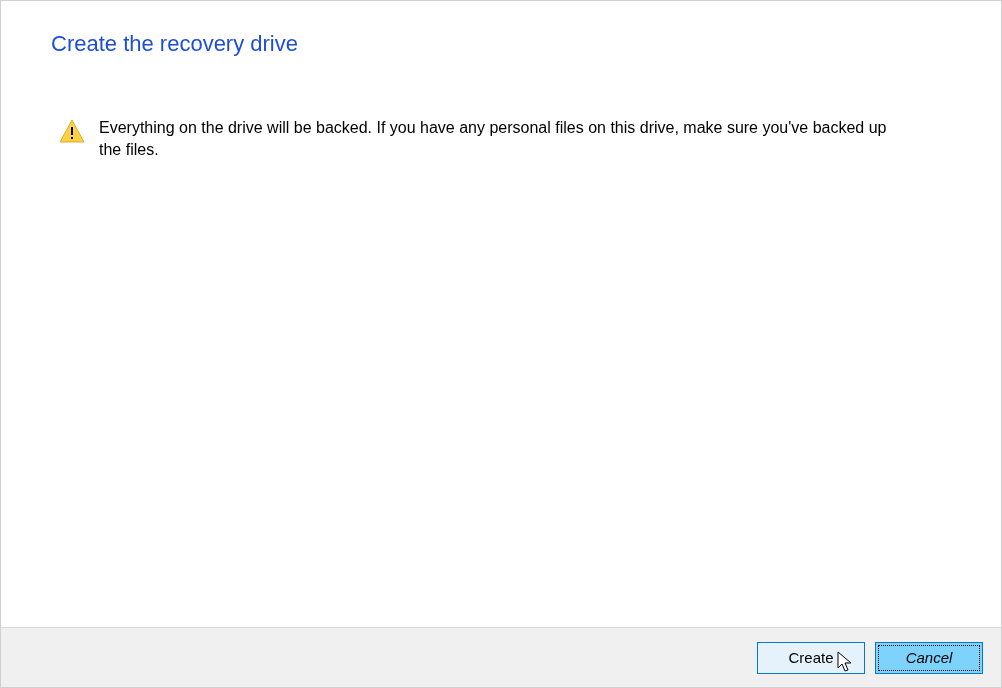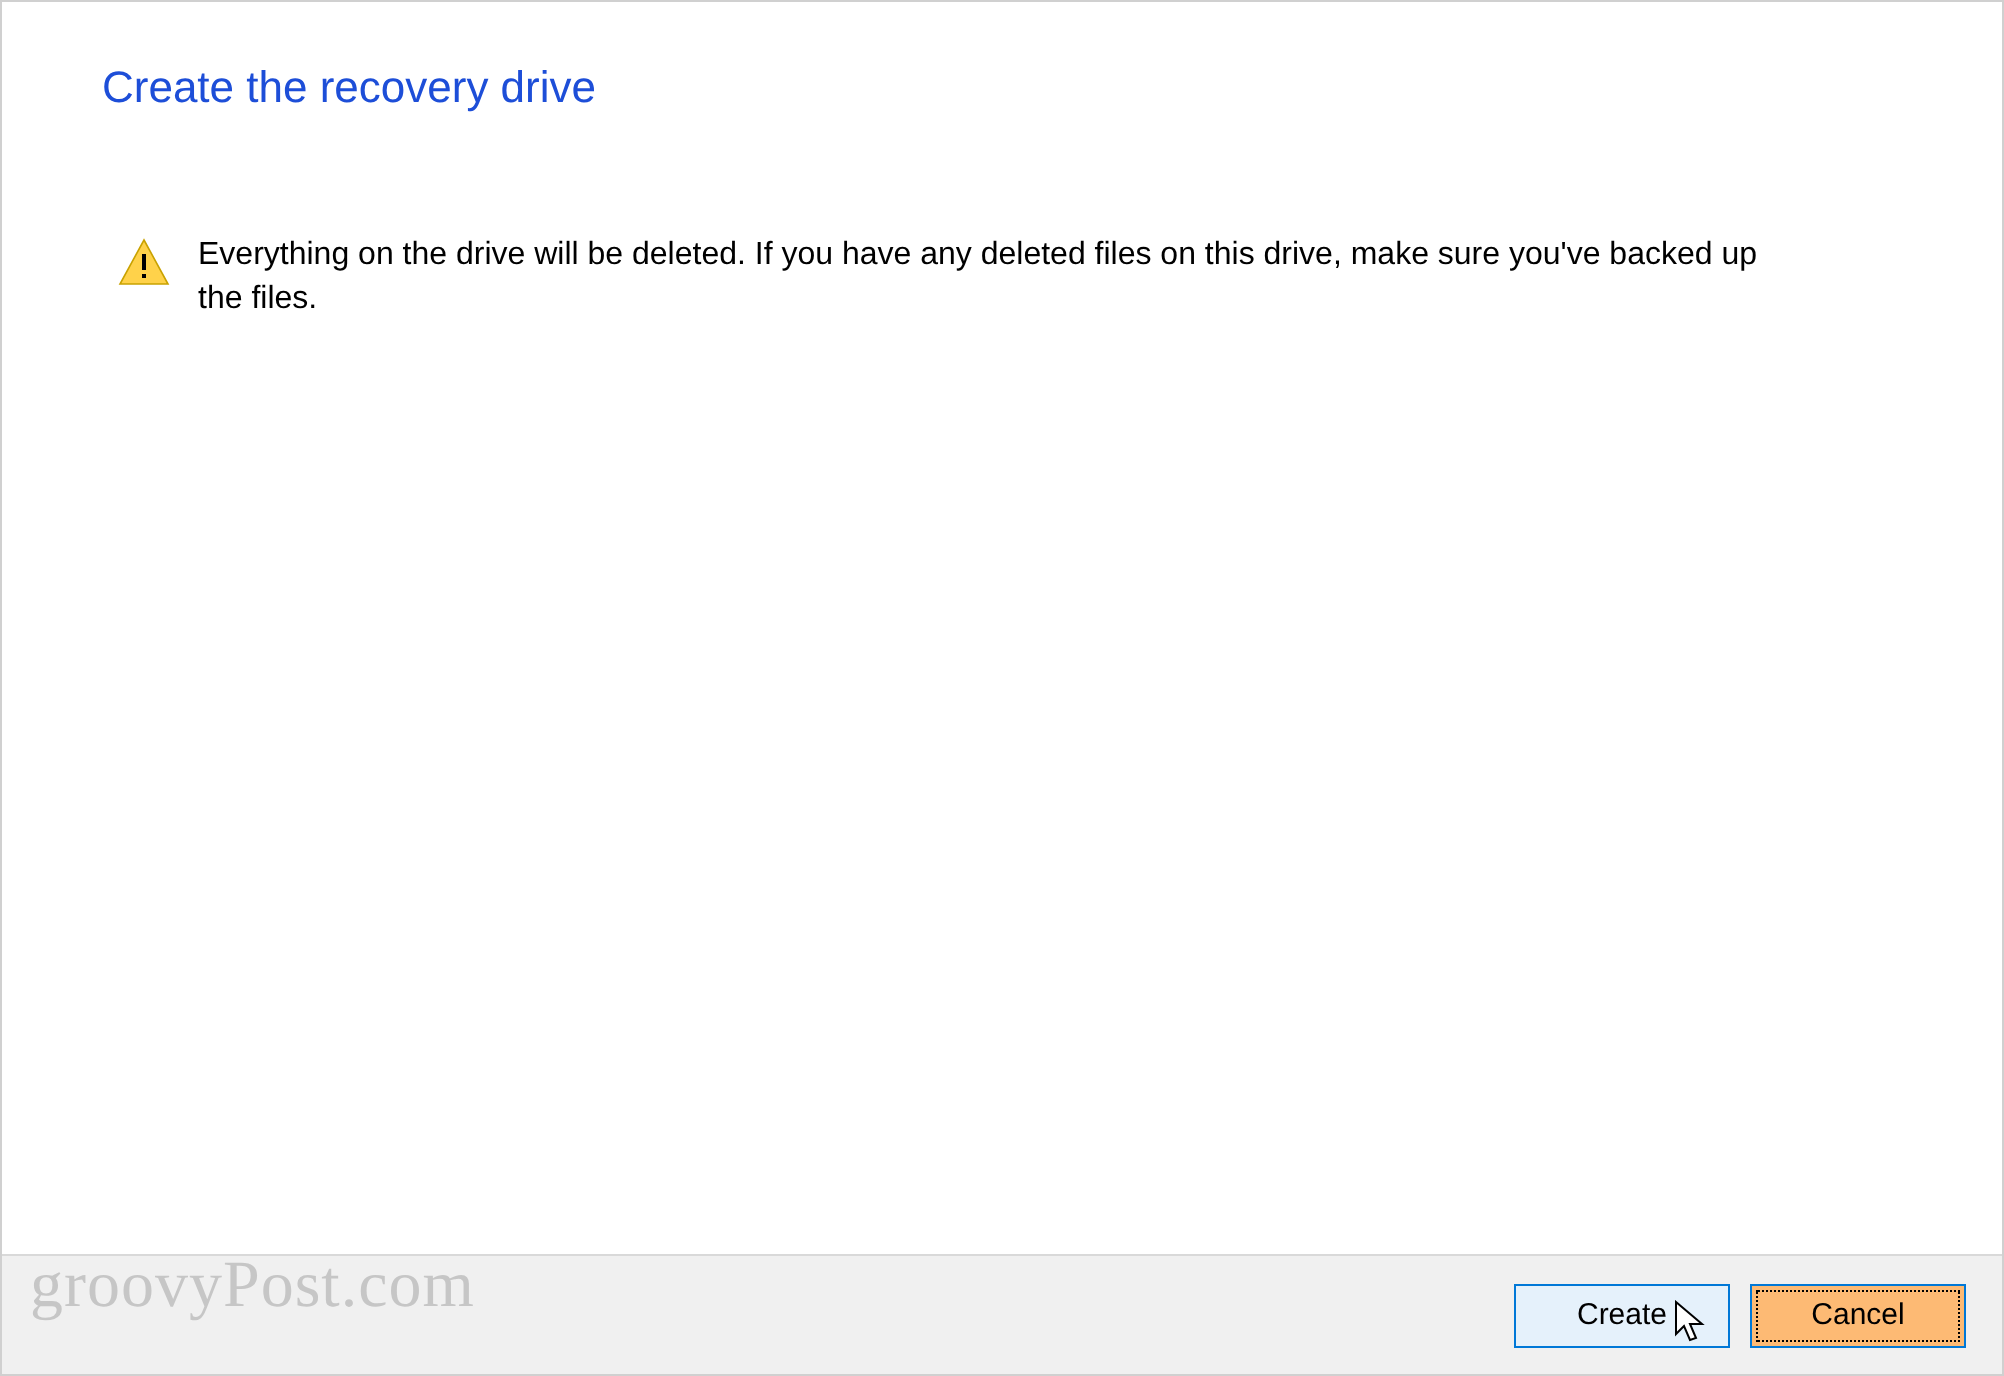--- a/index.html
+++ b/index.html
@@ -74,21 +74,22 @@
       cursor: pointer;
       text-align: center;
       position: relative;
     }
     .btn-primary {
       background: #e5f1fb;
       border: 1px solid #0078d7;
     }
     .btn-default-focus {
       border: 1px solid #0078d7;
-      background: #fdba74;
+      background: #7dd3fc;
+      font-style: italic;
     }
     .btn-default-focus::before {
       content: "";
       position: absolute;
       top: 2px;
       left: 2px;
       right: 2px;
       bottom: 2px;
       border: 1px dotted #000000;
       pointer-events: none;
@@ -124,30 +125,29 @@
     <h1 class="dialog-title">Create the recovery drive</h1>
 
     <div class="warning-row">
       <div class="warning-icon-wrap">
         <svg class="warning-icon-svg" viewBox="0 0 26 24">
           <polygon points="13,1 25,23 1,23" fill="#ffd24a" stroke="#c9a200" stroke-width="0.8"></polygon>
           <rect x="12" y="8" width="2" height="8" fill="#000000"></rect>
           <rect x="12" y="18" width="2" height="2" fill="#000000"></rect>
         </svg>
       </div>
-      <div class="warning-text">Everything on the drive will be deleted. If you have any deleted files on this drive, make sure you've backed up the files.</div>
+      <div class="warning-text">Everything on the drive will be backed. If you have any personal files on this drive, make sure you've backed up the files.</div>
     </div>
   </div>
 
   <div class="footer-bar">
     <button class="btn btn-primary">Create</button>
     <button class="btn btn-default-focus">Cancel</button>
   </div>
 
-  <div class="watermark">groovyPost.com</div>
 
   <div class="cursor">
     <svg viewBox="0 0 18 24">
       <polygon points="1,1 1,17 5,13 8,20 11,19 8,12 14,12" fill="#ffffff" stroke="#000000" stroke-width="1"></polygon>
     </svg>
   </div>
 
 </div>
 
 </body></html>

